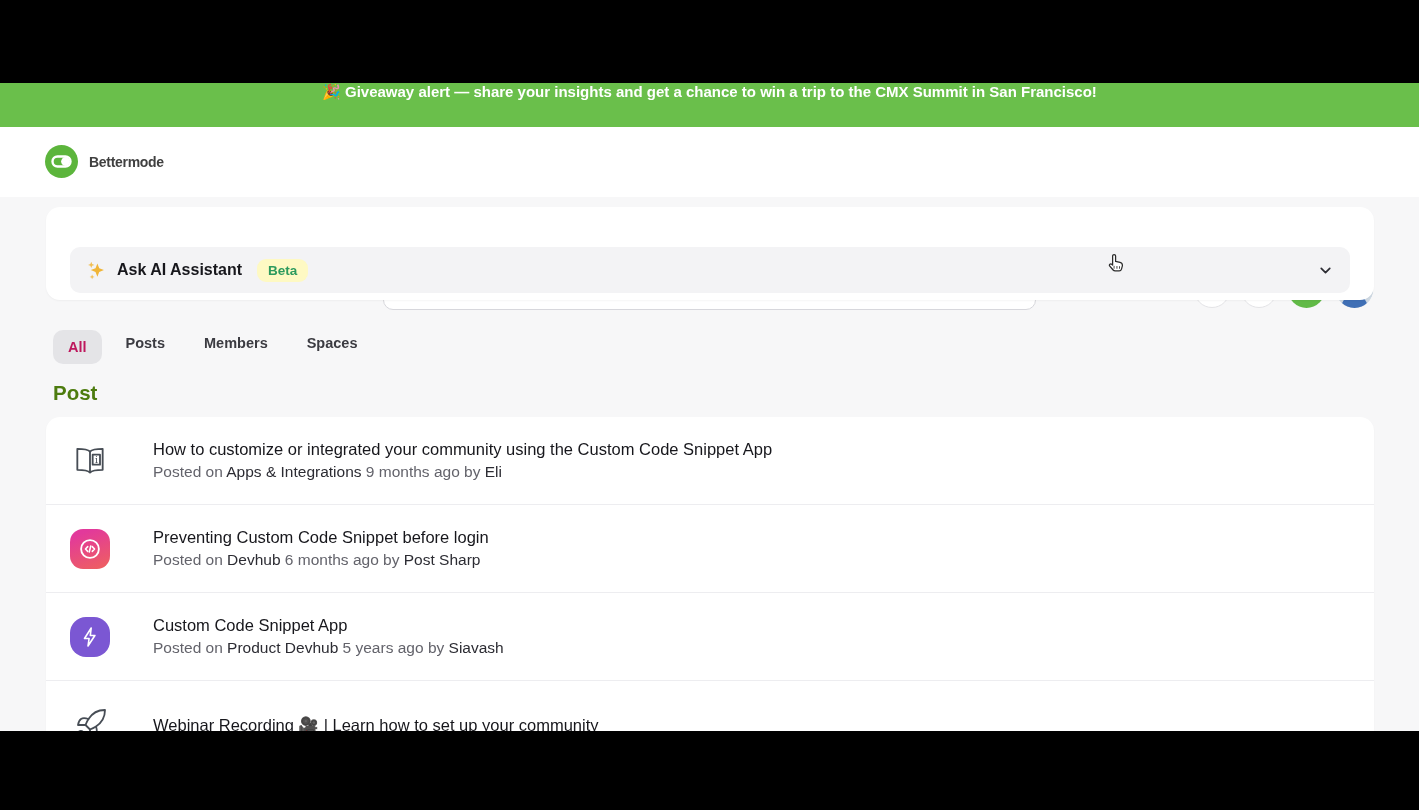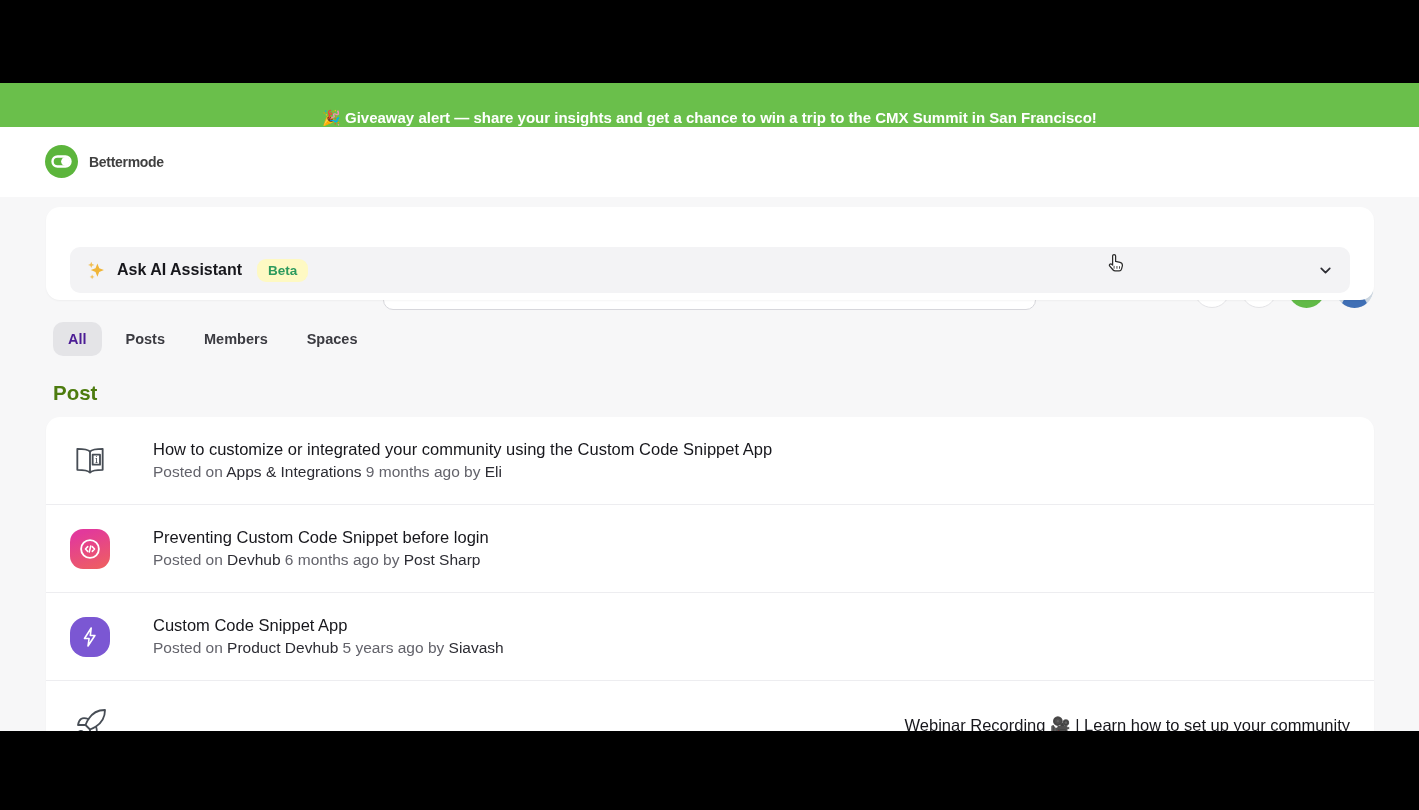--- a/index.html
+++ b/index.html
@@ -10,21 +10,21 @@
     background:#f7f7f8;
     overflow:hidden;
   }
   .letterbox { position:absolute; left:0; width:1419px; background:#000; z-index:100; }
   .letterbox.top { top:0; height:83px; }
   .letterbox.bottom { top:731px; height:79px; }
 
   
   .banner {
     position:absolute; top:83px; left:0; width:1419px; height:44px;
-    background:#6abf4b; color:#fff; display:flex; align-items:flex-end; justify-content:center;
+    background:#6abf4b; color:#fff; display:flex; align-items:flex-start; justify-content:center;
     font-size:15px; font-weight:700;
   }
 
   
   .header { position:absolute; top:127px; left:0; width:1419px; height:70px; background:#fff; }
   .brand { position:absolute; left:45px; top:18px; display:flex; align-items:center; gap:11px; }
   .logo-badge { width:33px; height:33px; }
   .brand-name { font-size:14px; font-weight:800; color:#404040; letter-spacing:-0.3px; }
   .search-box {
     position:absolute; left:383px; top:143px; width:653px; height:40px;
@@ -61,28 +61,28 @@
   .ai-title { font-size:16px; font-weight:700; color:#17171c; margin-left:10px; }
   .beta-badge {
     margin-left:15px; background:#fef9c3; color:#2c9a5d; font-size:13.5px; font-weight:600;
     padding:4px 11px; border-radius:9px;
   }
   .ai-chevron { margin-left:auto; display:flex; }
 
   
   .tabs { position:absolute; left:53px; top:322px; display:flex; align-items:center; gap:9px; }
   .tab { font-size:14.5px; font-weight:600; color:#3b3b41; padding:9px 15px; border-radius:10px; cursor:pointer; }
-  .tab.active { background:#e4e4e7; color:#4c1d95; }
+  .tab.active { background:#e4e4e7; color:#be185d;margin-top:8px; }
 
   .section-title { position:absolute; left:53px; top:381px; font-size:20.5px; font-weight:700; color:#4d7c0f; }
 
   
   .results-card { top:417px; height:364px; border-radius:14px 14px 0 0; }
   .result-row { display:flex; align-items:center; height:88px; padding:0 24px; border-bottom:1px solid #ededf0; cursor:pointer; }
-  .result-row:last-child { border-bottom:none;justify-content:space-between; }
+  .result-row:last-child { border-bottom:none; }
   .result-icon { width:40px; height:40px; flex:none; margin-right:12px; display:flex; align-items:center; justify-content:center; }
   .icon-code { border-radius:13px; background:linear-gradient(160deg,#e2399b 15%,#ee5f61 95%); }
   .icon-bolt { border-radius:16px; background:#7b57d3; }
   .result-text { display:flex; flex-direction:column; gap:4px;margin-left:31px; }
   .result-title { font-size:16.5px; color:#17171c; }
   .result-sub { font-size:15.5px; color:#63636b; }
   .result-sub .em { color:#2c2c33; }
 
   .cursor-pointer-icon { position:absolute; left:1104px; top:251px; z-index:50; }
 </style>

